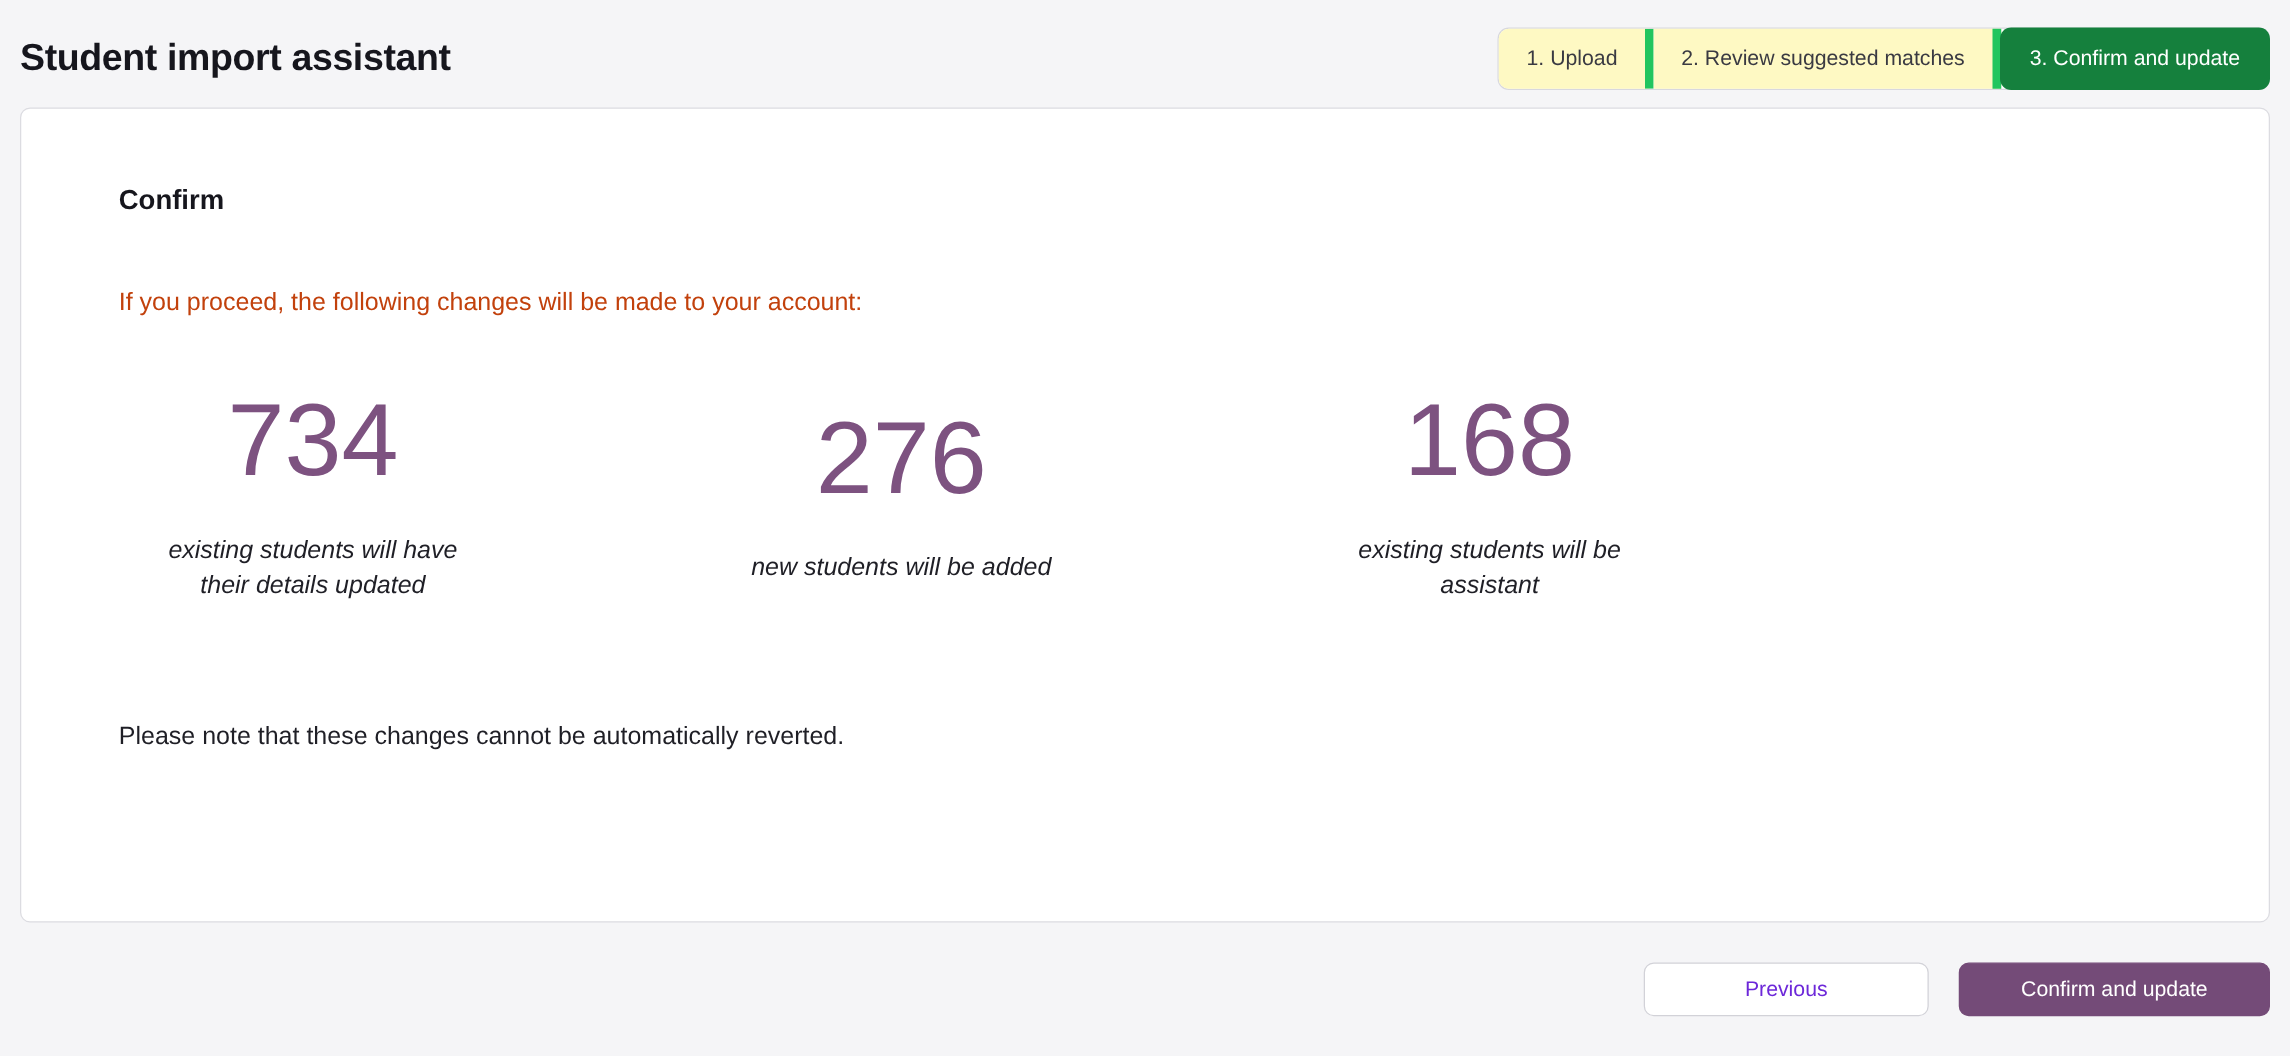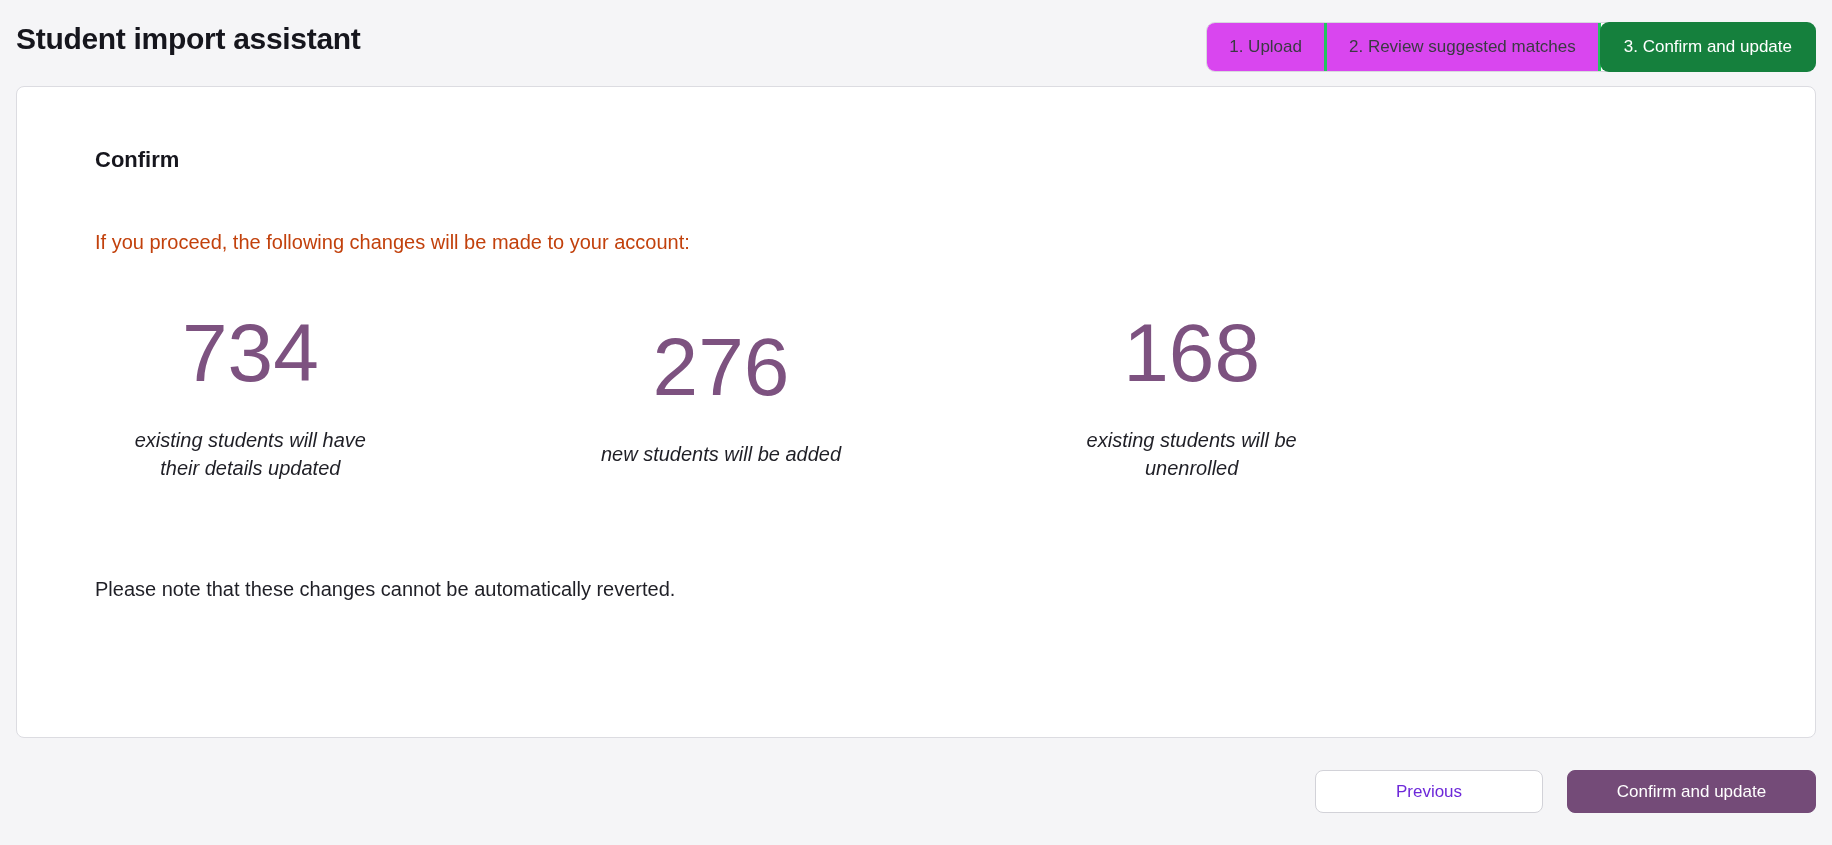--- a/index.html
+++ b/index.html
@@ -8,21 +8,21 @@
     background: #f5f5f7;
     font-family: "Liberation Sans", sans-serif;
     color: #1f1f26;
     padding: 16px;
     overflow: hidden;
   }
 
   
   .header {
     display: flex;
-    align-items: flex-start;
+    align-items: center;
     justify-content: space-between;
     padding: 6px 0 14px 0;
   }
   .page-title {
     font-size: 30px;
     font-weight: 700;
     color: #16161d;
     letter-spacing: -0.3px;
   }
   .steps {
@@ -34,22 +34,22 @@
     height: 50px;
     overflow: visible;
   }
   .step {
     display: flex;
     align-items: center;
     justify-content: center;
     padding: 0 22px;
     font-size: 17px;
     color: #3a3a42;
-    background: #d946ef;
-    border-right: 3px solid #22c55e;
+    background: #fef9c3;
+    border-right: 7px solid #22c55e;
     cursor: pointer;
     white-space: nowrap;
   }
   .step:first-child { border-radius: 8px 0 0 8px; }
   .step:last-child { border-right: none; border-radius: 0 8px 8px 0; }
   .step.active {
     background: #15803d;
     color: #ffffff;
     border-radius: 9px;
     margin: -1px;
@@ -164,21 +164,21 @@
     <div class="stat">
       <div class="stat-value">734</div>
       <div class="stat-label">existing students will have their details updated</div>
     </div>
     <div class="stat">
       <div class="stat-value">276</div>
       <div class="stat-label">new students will be added</div>
     </div>
     <div class="stat">
       <div class="stat-value">168</div>
-      <div class="stat-label">existing students will be unenrolled</div>
+      <div class="stat-label">existing students will be assistant</div>
     </div>
   </div>
 
   <div class="note-text">Please note that these changes cannot be automatically reverted.</div>
 </div>
 
 <div class="footer">
   <button class="btn btn-secondary">Previous</button>
   <button class="btn btn-primary">Confirm and update</button>
 </div>

